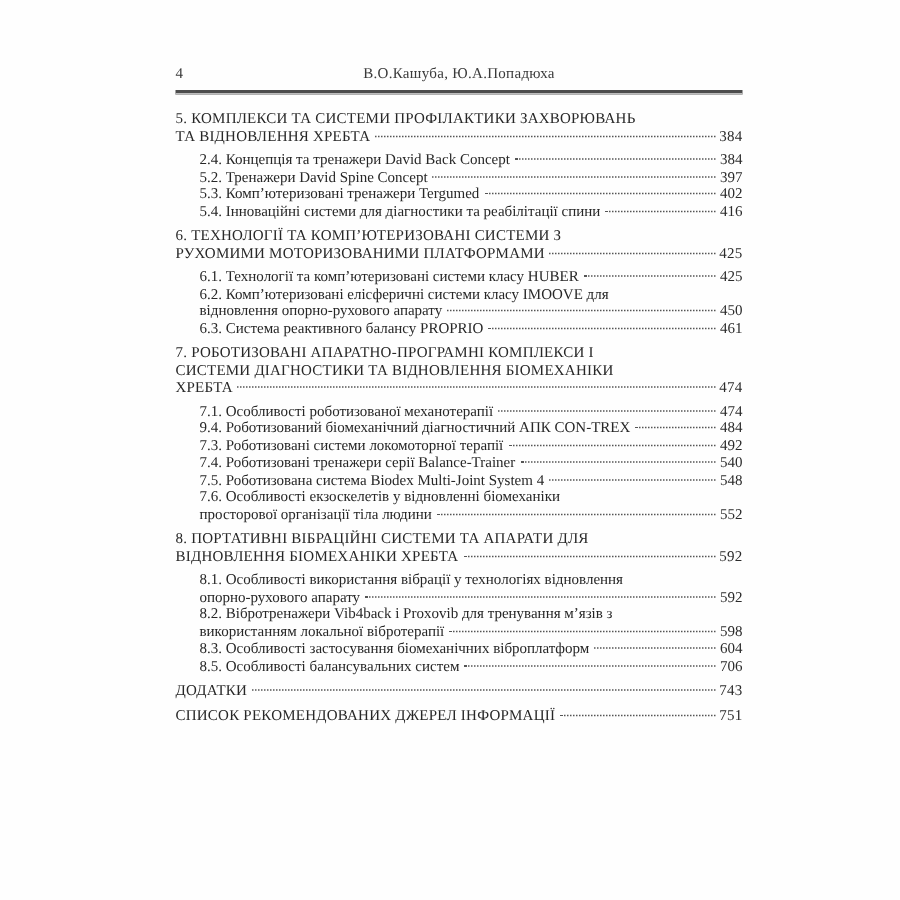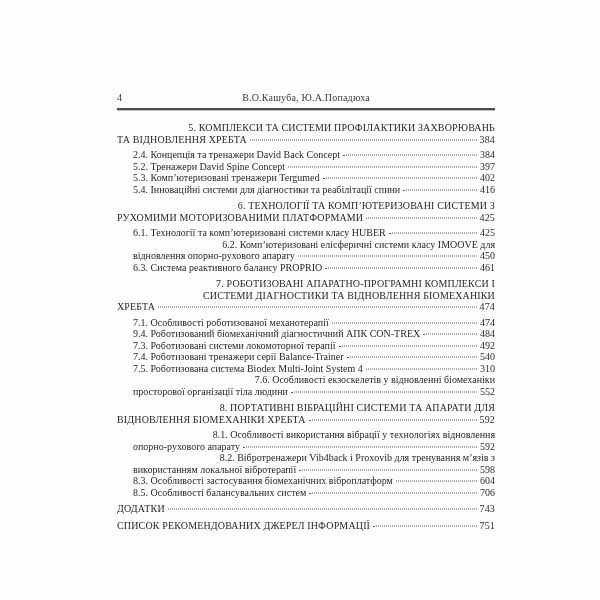--- a/index.html
+++ b/index.html
@@ -30,36 +30,34 @@
     color: #3a3a3a;
   }
   .running-head .pagenum-top {
     width: 60px;
     text-align: left;
   }
   .running-head .authors {
     flex: 1;
     text-align: center;
     letter-spacing: 0.2px;
-    margin-top: 48px;
   }
   .running-head .spacer-right {
     width: 60px;
   }
   .head-rule {
     margin-top: 4px;
     height: 2px;
     background: #4d4d4d;
     border-bottom: 1px solid #bdbdbd;
   }
   .toc {
     margin-top: 11px;
     font-size: 10px;
     line-height: 11.5px;
-    text-align: right;
   }
   .entry { }
   .entry.level0 {
     margin-top: 5px;
     margin-bottom: 4px;
     letter-spacing: 0.15px;
   }
   .entry.level1 {
     padding-left: 16px;
   }
@@ -199,21 +197,21 @@
           <div class="line last">
             <span class="txt">7.4. Роботизовані тренажери серії Balance-Trainer</span>
             <span class="dots"></span>
             <span class="pg">540</span>
           </div>
         </div>
         <div class="entry level1">
           <div class="line last">
             <span class="txt">7.5. Роботизована система Biodex Multi-Joint System 4</span>
             <span class="dots"></span>
-            <span class="pg">310</span>
+            <span class="pg">548</span>
           </div>
         </div>
         <div class="entry level1">
           <div class="line"><span class="txt">7.6. Особливості екзоскелетів у відновленні біомеханіки</span></div>
           <div class="line last">
             <span class="txt">просторової організації тіла людини</span>
             <span class="dots"></span>
             <span class="pg">552</span>
           </div>
         </div>

